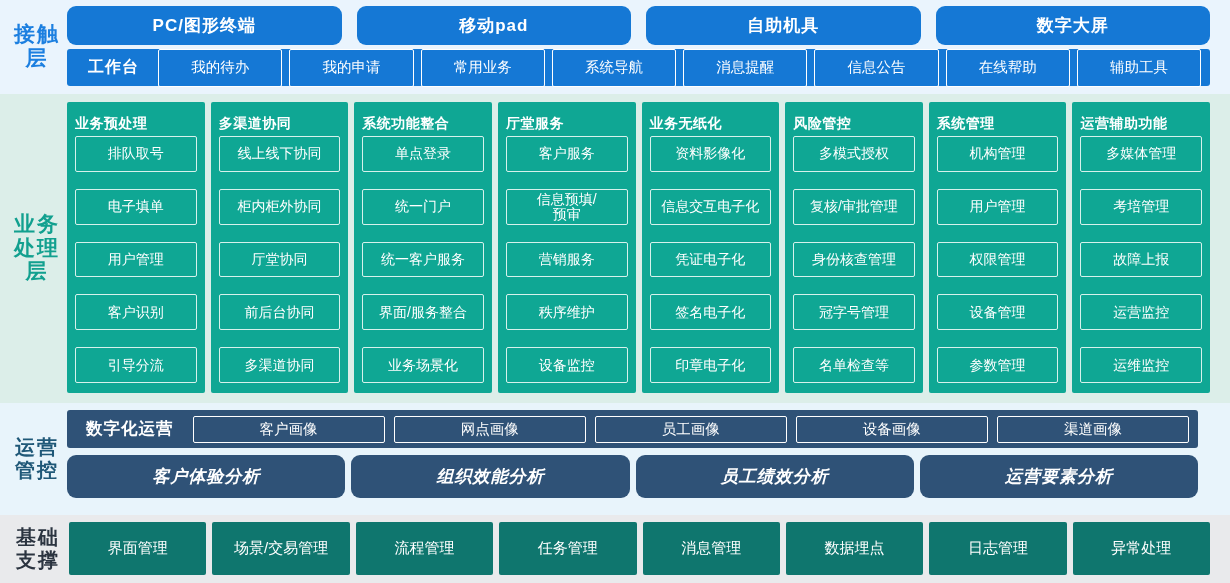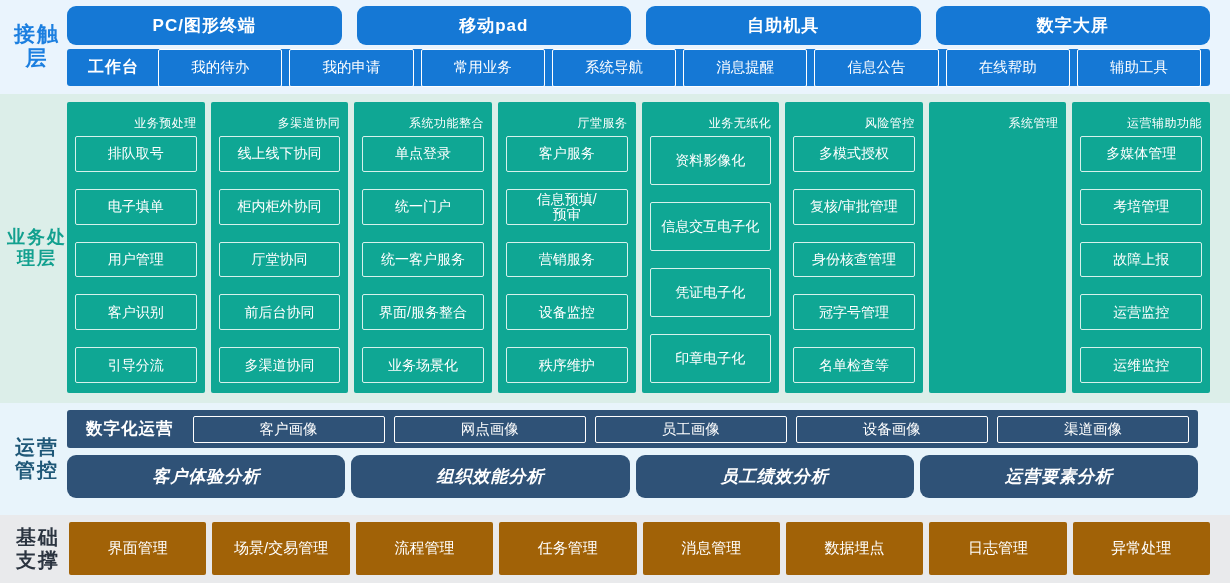--- a/index.html
+++ b/index.html
@@ -43,31 +43,31 @@
   }
   .wb-chip {
     flex: 1 1 0; height: 38px; border: 1px solid #ffffff; border-radius: 2px;
     color: #ffffff; font-size: 14.5px;
     display: flex; align-items: center; justify-content: center;
     white-space: nowrap;
   }
 
   
   .layer-business { background: #dceee9; flex: 1 1 auto; padding: 8px 0 10px 0; }
-  .layer-business .layer-label { color: #12a08f; font-size: 18px; }
+  .layer-business .layer-label { color: #12a08f; font-size: 21px; }
   .biz-body { padding-right: 20px; }
   .biz-cols { display: flex; gap: 6px; height: 100%; }
   .biz-col {
     flex: 1 1 0; background: #0fa794; border-radius: 2px;
     padding: 8px 8px 10px 8px;
     display: flex; flex-direction: column;
   }
   .biz-col-title {
-    color: #ffffff; font-size: 12px; font-weight: normal;
-    text-align: right; letter-spacing: 0.5px;
+    color: #ffffff; font-size: 14px; font-weight: bold;
+    text-align: left; letter-spacing: 0.5px;
     height: 26px; line-height: 26px; white-space: nowrap;
   }
   .biz-items { flex: 1 1 auto; display: flex; flex-direction: column; gap: 17px; }
   .biz-item {
     flex: 1 1 0; border: 1px solid #d6f2ec; border-radius: 2px;
     color: #ffffff; font-size: 14px; line-height: 1.08;
     display: flex; align-items: center; justify-content: center;
     text-align: center; white-space: pre-line; padding: 0 2px;
   }
 
@@ -94,21 +94,21 @@
     display: flex; align-items: center; justify-content: center;
     font-size: 17px; font-weight: bold; letter-spacing: 1px;
   }
 
   
   .layer-base { background: #e9eaec; height: 68px; padding: 7px 0 8px 0; }
   .layer-base .layer-label { color: #2b3440; font-size: 20px; width: 62px; flex: 0 0 62px; justify-content: center; }
   .base-body { padding-right: 20px; }
   .base-row { display: flex; gap: 6px; height: 100%; }
   .base-chip {
-    flex: 1 1 0; background: #a16207; color: #ffffff; border-radius: 2px;
+    flex: 1 1 0; background: #0f766e; color: #ffffff; border-radius: 2px;
     display: flex; align-items: center; justify-content: center;
     font-size: 15px; white-space: nowrap;
   }
 </style>
 </head>
 <body>
 
 <div id="root">
 
   <section class="layer layer-contact">
@@ -176,48 +176,56 @@
           </div>
         </div>
 
         <div class="biz-col">
           <div class="biz-col-title">厅堂服务</div>
           <div class="biz-items">
             <div class="biz-item">客户服务</div>
             <div class="biz-item">信息预填/
 预审</div>
             <div class="biz-item">营销服务</div>
+            <div class="biz-item">秩序维护</div>
             <div class="biz-item">设备监控</div>
-            <div class="biz-item">秩序维护</div>
           </div>
         </div>
 
         <div class="biz-col">
           <div class="biz-col-title">业务无纸化</div>
           <div class="biz-items">
             <div class="biz-item">资料影像化</div>
             <div class="biz-item">信息交互电子化</div>
             <div class="biz-item">凭证电子化</div>
+            <div class="biz-item">签名电子化</div>
             <div class="biz-item">印章电子化</div>
           </div>
         </div>
 
         <div class="biz-col">
           <div class="biz-col-title">风险管控</div>
           <div class="biz-items">
             <div class="biz-item">多模式授权</div>
             <div class="biz-item">复核/审批管理</div>
             <div class="biz-item">身份核查管理</div>
             <div class="biz-item">冠字号管理</div>
             <div class="biz-item">名单检查等</div>
           </div>
         </div>
 
         <div class="biz-col">
           <div class="biz-col-title">系统管理</div>
+          <div class="biz-items">
+            <div class="biz-item">机构管理</div>
+            <div class="biz-item">用户管理</div>
+            <div class="biz-item">权限管理</div>
+            <div class="biz-item">设备管理</div>
+            <div class="biz-item">参数管理</div>
+          </div>
         </div>
 
         <div class="biz-col">
           <div class="biz-col-title">运营辅助功能</div>
           <div class="biz-items">
             <div class="biz-item">多媒体管理</div>
             <div class="biz-item">考培管理</div>
             <div class="biz-item">故障上报</div>
             <div class="biz-item">运营监控</div>
             <div class="biz-item">运维监控</div>

